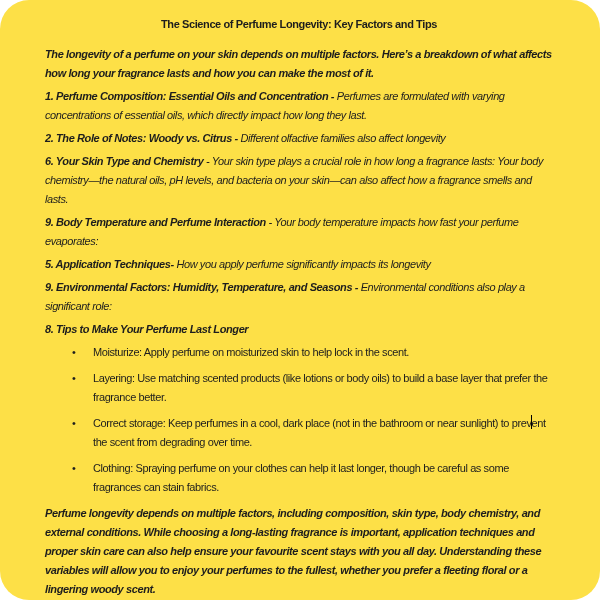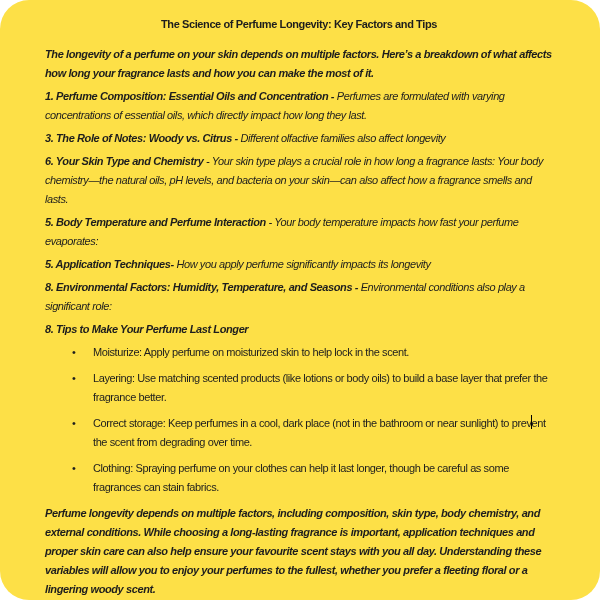--- a/index.html
+++ b/index.html
@@ -55,25 +55,25 @@
   }
 </style>
 </head>
 <body>
 
 <div class="page">
   <div class="title">The Science of Perfume Longevity: Key Factors and Tips</div>
   <div id="doc-body">
       <div class="para"><span class="seg-bold">The longevity of a perfume on your skin depends on multiple factors. Here’s a breakdown of what affects how long your fragrance lasts and how you can make the most of it.</span></div>
       <div class="para"><span class="seg-bold">1. Perfume Composition: Essential Oils and Concentration - </span><span class="seg">Perfumes are formulated with varying concentrations of essential oils, which directly impact how long they last.</span></div>
-      <div class="para"><span class="seg-bold">3. The Role of Notes: Woody vs. Citrus - </span><span class="seg">Different olfactive families also affect longevity</span></div>
+      <div class="para"><span class="seg-bold">2. The Role of Notes: Woody vs. Citrus - </span><span class="seg">Different olfactive families also affect longevity</span></div>
       <div class="para"><span class="seg-bold">6. Your Skin Type and Chemistry</span><span class="seg"> - Your skin type plays a crucial role in how long a fragrance lasts: Your body chemistry—the natural oils, pH levels, and bacteria on your skin—can also affect how a fragrance smells and lasts.</span></div>
-      <div class="para"><span class="seg-bold">5. Body Temperature and Perfume Interaction</span><span class="seg"> - Your body temperature impacts how fast your perfume evaporates:</span></div>
+      <div class="para"><span class="seg-bold">9. Body Temperature and Perfume Interaction</span><span class="seg"> - Your body temperature impacts how fast your perfume evaporates:</span></div>
       <div class="para"><span class="seg-bold">5. Application Techniques-</span><span class="seg"> How you apply perfume significantly impacts its longevity</span></div>
-      <div class="para"><span class="seg-bold">8. Environmental Factors: Humidity, Temperature, and Seasons - </span><span class="seg">Environmental conditions also play a significant role:</span></div>
+      <div class="para"><span class="seg-bold">9. Environmental Factors: Humidity, Temperature, and Seasons - </span><span class="seg">Environmental conditions also play a significant role:</span></div>
       <div class="para"><span class="seg-bold">8. Tips to Make Your Perfume Last Longer</span></div>
       <div class="bullet">
         <span class="marker">•</span>
         <span><span class="seg">Moisturize: Apply perfume on moisturized skin to help lock in the scent.</span></span>
       </div>
       <div class="bullet">
         <span class="marker">•</span>
         <span><span class="seg">Layering: Use matching scented products (like lotions or body oils) to build a base layer that prefer the fragrance better.</span></span>
       </div>
       <div class="bullet">

